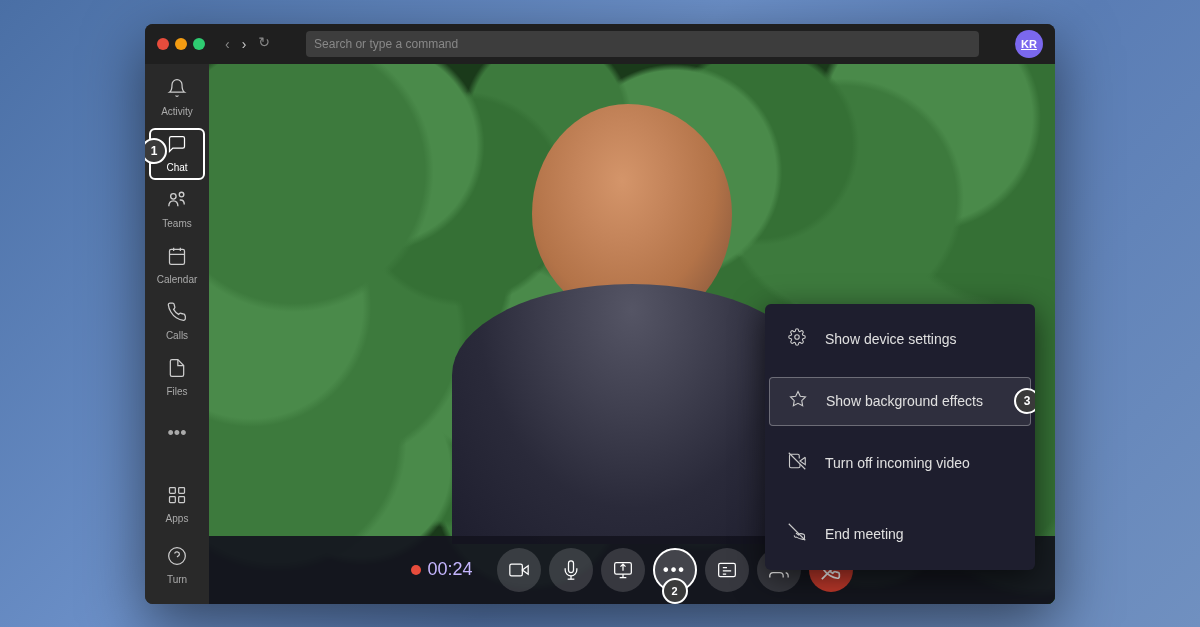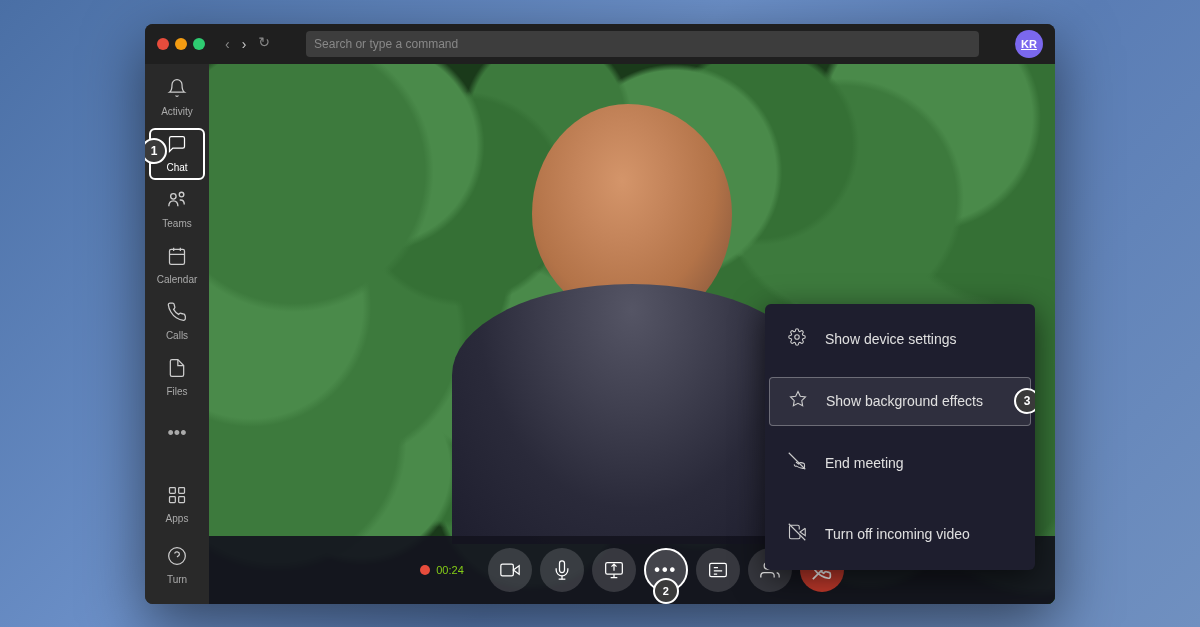--- a/index.html
+++ b/index.html
@@ -276,22 +276,22 @@
     }
 
     .rec-dot {
       width: 10px;
       height: 10px;
       border-radius: 50%;
       background: #e74c3c;
     }
 
     .rec-time {
-      color: #84cc16;
-      font-size: 11px;
+      color: #c4b5fd;
+      font-size: 18px;
       text-align: right;
     }
 
     .control-btn {
       width: 44px;
       height: 44px;
       border-radius: 50%;
       background: rgba(255,255,255,0.15);
       display: flex;
       align-items: center;
@@ -553,37 +553,37 @@
             <svg width="18" height="18" viewBox="0 0 24 24" fill="none" stroke="#cccccc" stroke-width="1.5">
               <polygon points="12 2 15.09 8.26 22 9.27 17 14.14 18.18 21.02 12 17.77 5.82 21.02 7 14.14 2 9.27 8.91 8.26 12 2"></polygon>
             </svg>
           </span>
           <span class="menu-item-text">Show background effects</span>
         </div>
 
         <div class="context-menu-item">
           <span class="menu-icon">
             <svg width="18" height="18" viewBox="0 0 24 24" fill="none" stroke="#cccccc" stroke-width="1.5">
-              <path d="M10.68 13.31a16 16 0 0 0 3.41 2.6l1.27-1.27a2 2 0 0 1 2.11-.45 12.84 12.84 0 0 0 2.81.7 2 2 0 0 1 1.72 2v3a2 2 0 0 1-2.18 2 19.79 19.79 0 0 1-8.63-3.07A2 2 0 0 1 8.5 16.5"></path>
-              <line x1="1" y1="1" x2="23" y2="23"></line>
-            </svg>
-          </span>
-          <span class="menu-item-text">End meeting</span>
-        </div>
-
-        <div class="context-menu-item">
-          <span class="menu-icon">
-            <svg width="18" height="18" viewBox="0 0 24 24" fill="none" stroke="#cccccc" stroke-width="1.5">
               <line x1="1" y1="1" x2="23" y2="23"></line>
               <path d="M15 8.73V5a2 2 0 0 0-2-2H4a2 2 0 0 0-2 2v14a2 2 0 0 0 2 2h10a2 2 0 0 0 2-2v-2.73"></path>
               <polyline points="23 7 16 12 23 17 23 7"></polyline>
             </svg>
           </span>
           <span class="menu-item-text">Turn off incoming video</span>
         </div>
+
+        <div class="context-menu-item">
+          <span class="menu-icon">
+            <svg width="18" height="18" viewBox="0 0 24 24" fill="none" stroke="#cccccc" stroke-width="1.5">
+              <path d="M10.68 13.31a16 16 0 0 0 3.41 2.6l1.27-1.27a2 2 0 0 1 2.11-.45 12.84 12.84 0 0 0 2.81.7 2 2 0 0 1 1.72 2v3a2 2 0 0 1-2.18 2 19.79 19.79 0 0 1-8.63-3.07A2 2 0 0 1 8.5 16.5"></path>
+              <line x1="1" y1="1" x2="23" y2="23"></line>
+            </svg>
+          </span>
+          <span class="menu-item-text">End meeting</span>
+        </div>
       </div>
 
       <div class="controls-bar">
         <div class="recording-indicator">
           <div class="rec-dot"></div>
           <span class="rec-time">00:24</span>
         </div>
 
         <div class="control-btn">
           <svg width="20" height="20" viewBox="0 0 24 24" fill="none" stroke="white" stroke-width="1.5">

